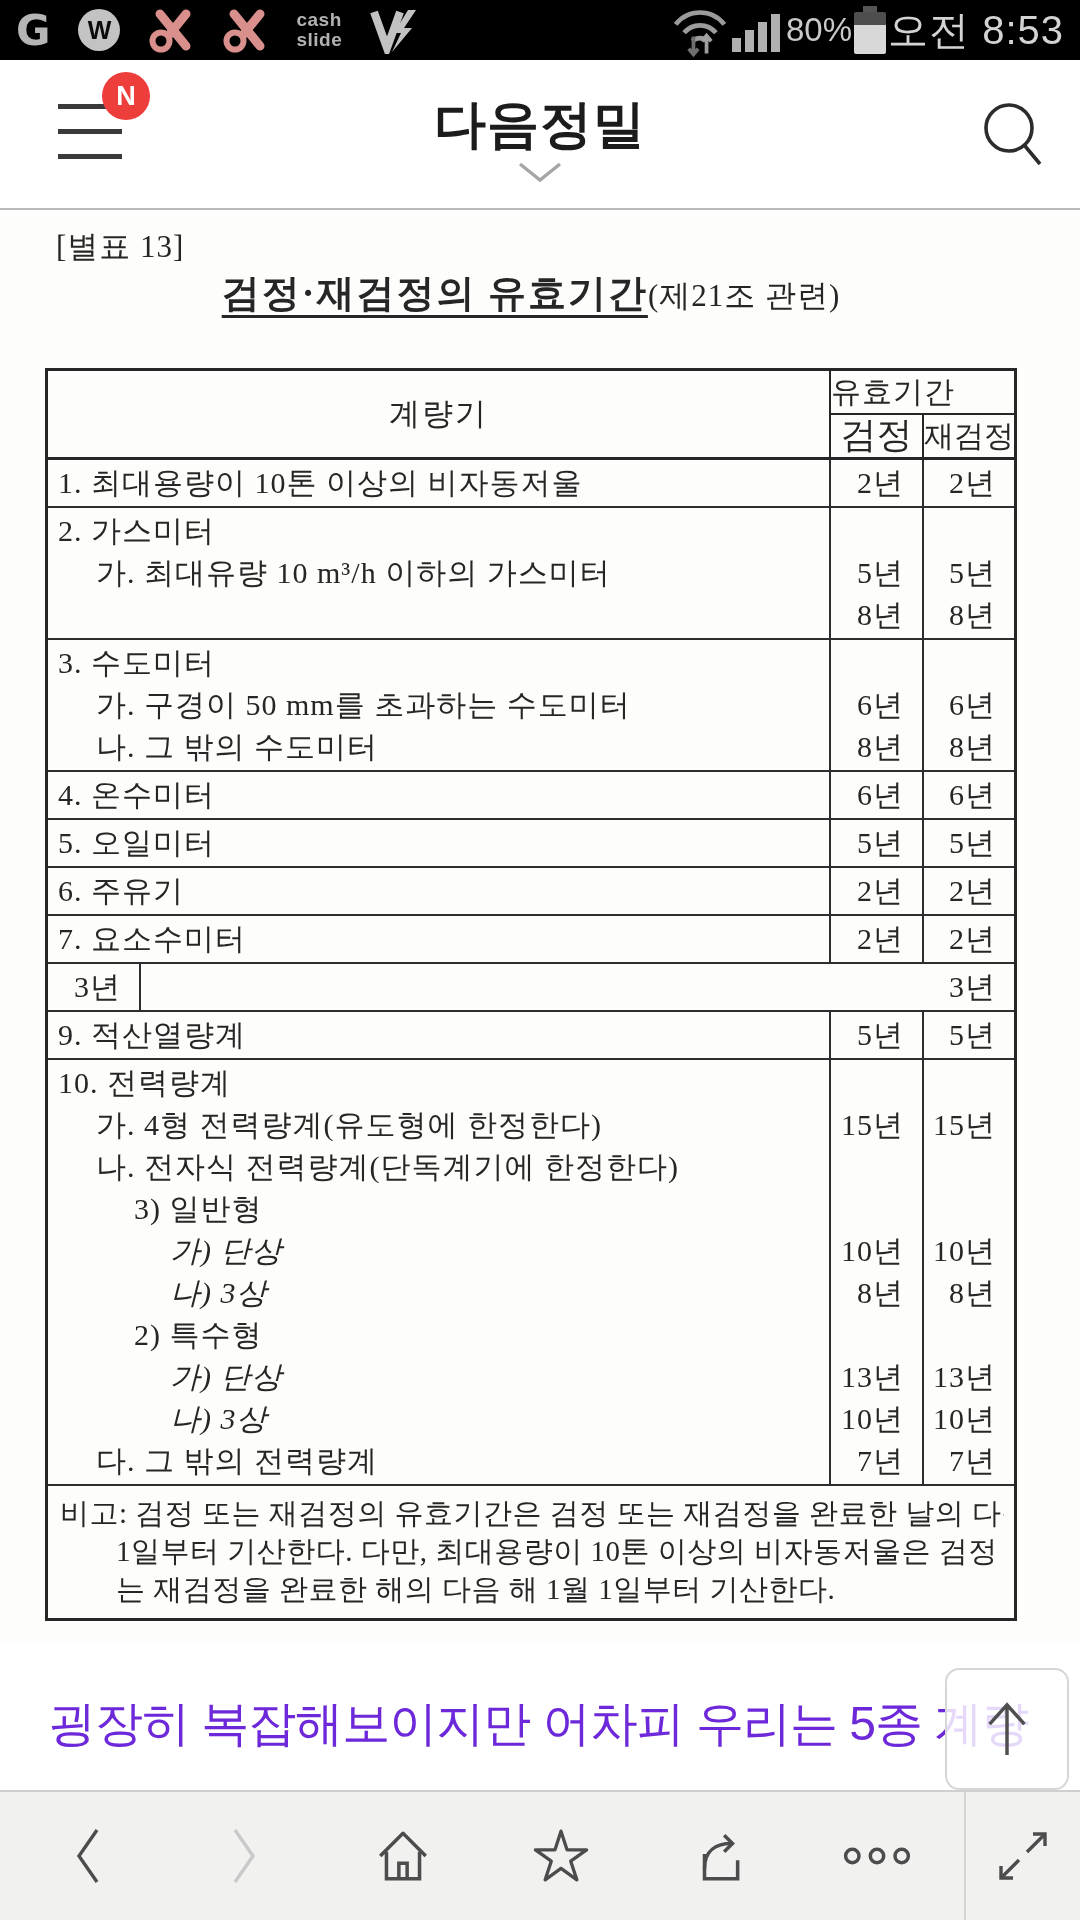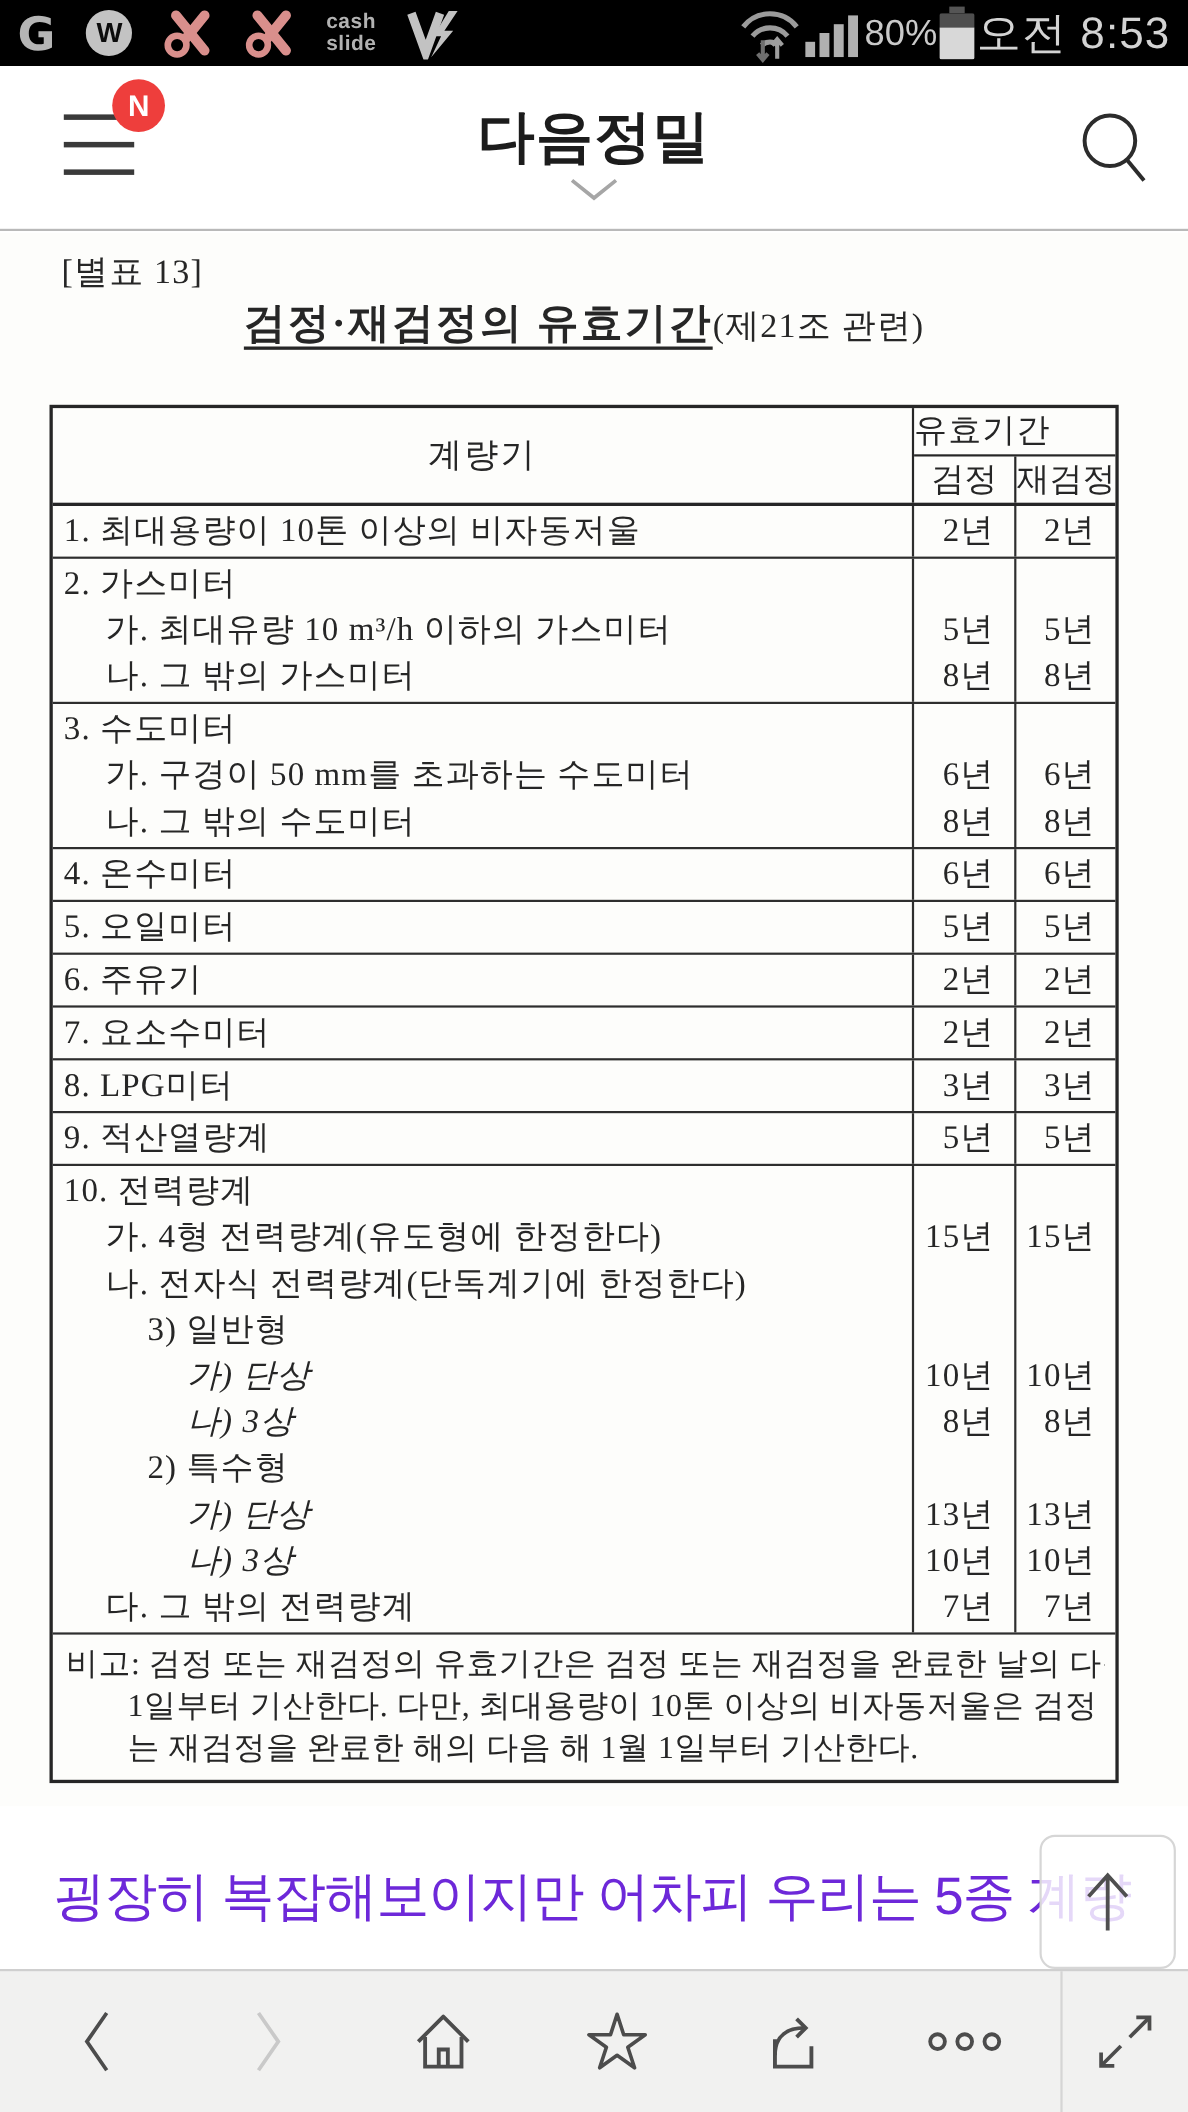--- a/index.html
+++ b/index.html
@@ -50,21 +50,21 @@
   .doc-table{position:absolute;top:156px;left:45px;width:972px;border:3px solid #262626;
              box-sizing:border-box;background:#fdfdfb;}
   .th-row{display:flex;border-bottom:3px solid #262626;height:86px;}
   .th-a{width:783px;border-right:2px solid #262626;display:flex;align-items:center;
         justify-content:center;font-size:31px;letter-spacing:2px;box-sizing:border-box;}
   .th-bc{flex:1;display:flex;flex-direction:column;}
   .th-validity{height:42px;line-height:42px;border-bottom:2px solid #262626;
                text-align:left;font-size:30px;letter-spacing:1px;}
   .th-sub{flex:1;display:flex;}
   .th-b{width:93px;border-right:2px solid #262626;text-align:center;line-height:41px;
-        font-size:30px;box-sizing:border-box;}
+        font-size:36px;box-sizing:border-box;}
   .th-c{flex:1;text-align:center;line-height:41px;font-size:30px;}
 
   .t-row{display:flex;border-bottom:2px solid #2e2e2e;}
   .cell-a{width:783px;border-right:2px solid #2e2e2e;padding:2px 0;box-sizing:border-box;}
   .cell-b{width:93px;border-right:2px solid #2e2e2e;padding:2px 0;box-sizing:border-box;}
   .cell-c{flex:1;padding:2px 0;}
   .tline{height:42px;line-height:42px;font-size:30px;white-space:nowrap;overflow:hidden;letter-spacing:1px;}
   .ind0{padding-left:10px;}.ind1{padding-left:48px;}.ind2{padding-left:86px;}.ind3{padding-left:122px;font-style:italic;}
   .vline{text-align:right;padding-right:18px;}
   .note-row{padding:8px 10px 10px 12px;font-size:29px;line-height:38px;letter-spacing:.5px;}
@@ -185,21 +185,20 @@
               <div class="tline vline">2년</div>
             </div>
             <div class="cell-c">
               <div class="tline vline">2년</div>
             </div>
           </div>
           <div class="t-row">
             <div class="cell-a">
               <div class="tline ind0">2. 가스미터</div>
               <div class="tline ind1">가. 최대유량 10 m³/h 이하의 가스미터</div>
-              <div class="tline ind1">나. 그 밖의 가스미터</div>
             </div>
             <div class="cell-b">
               <div class="tline vline"></div>
               <div class="tline vline">5년</div>
               <div class="tline vline">8년</div>
             </div>
             <div class="cell-c">
               <div class="tline vline"></div>
               <div class="tline vline">5년</div>
               <div class="tline vline">8년</div>
@@ -260,23 +259,20 @@
               <div class="tline ind0">7. 요소수미터</div>
             </div>
             <div class="cell-b">
               <div class="tline vline">2년</div>
             </div>
             <div class="cell-c">
               <div class="tline vline">2년</div>
             </div>
           </div>
           <div class="t-row">
-            <div class="cell-a">
-              <div class="tline ind0">8. LPG미터</div>
-            </div>
             <div class="cell-b">
               <div class="tline vline">3년</div>
             </div>
             <div class="cell-c">
               <div class="tline vline">3년</div>
             </div>
           </div>
           <div class="t-row">
             <div class="cell-a">
               <div class="tline ind0">9. 적산열량계</div>

